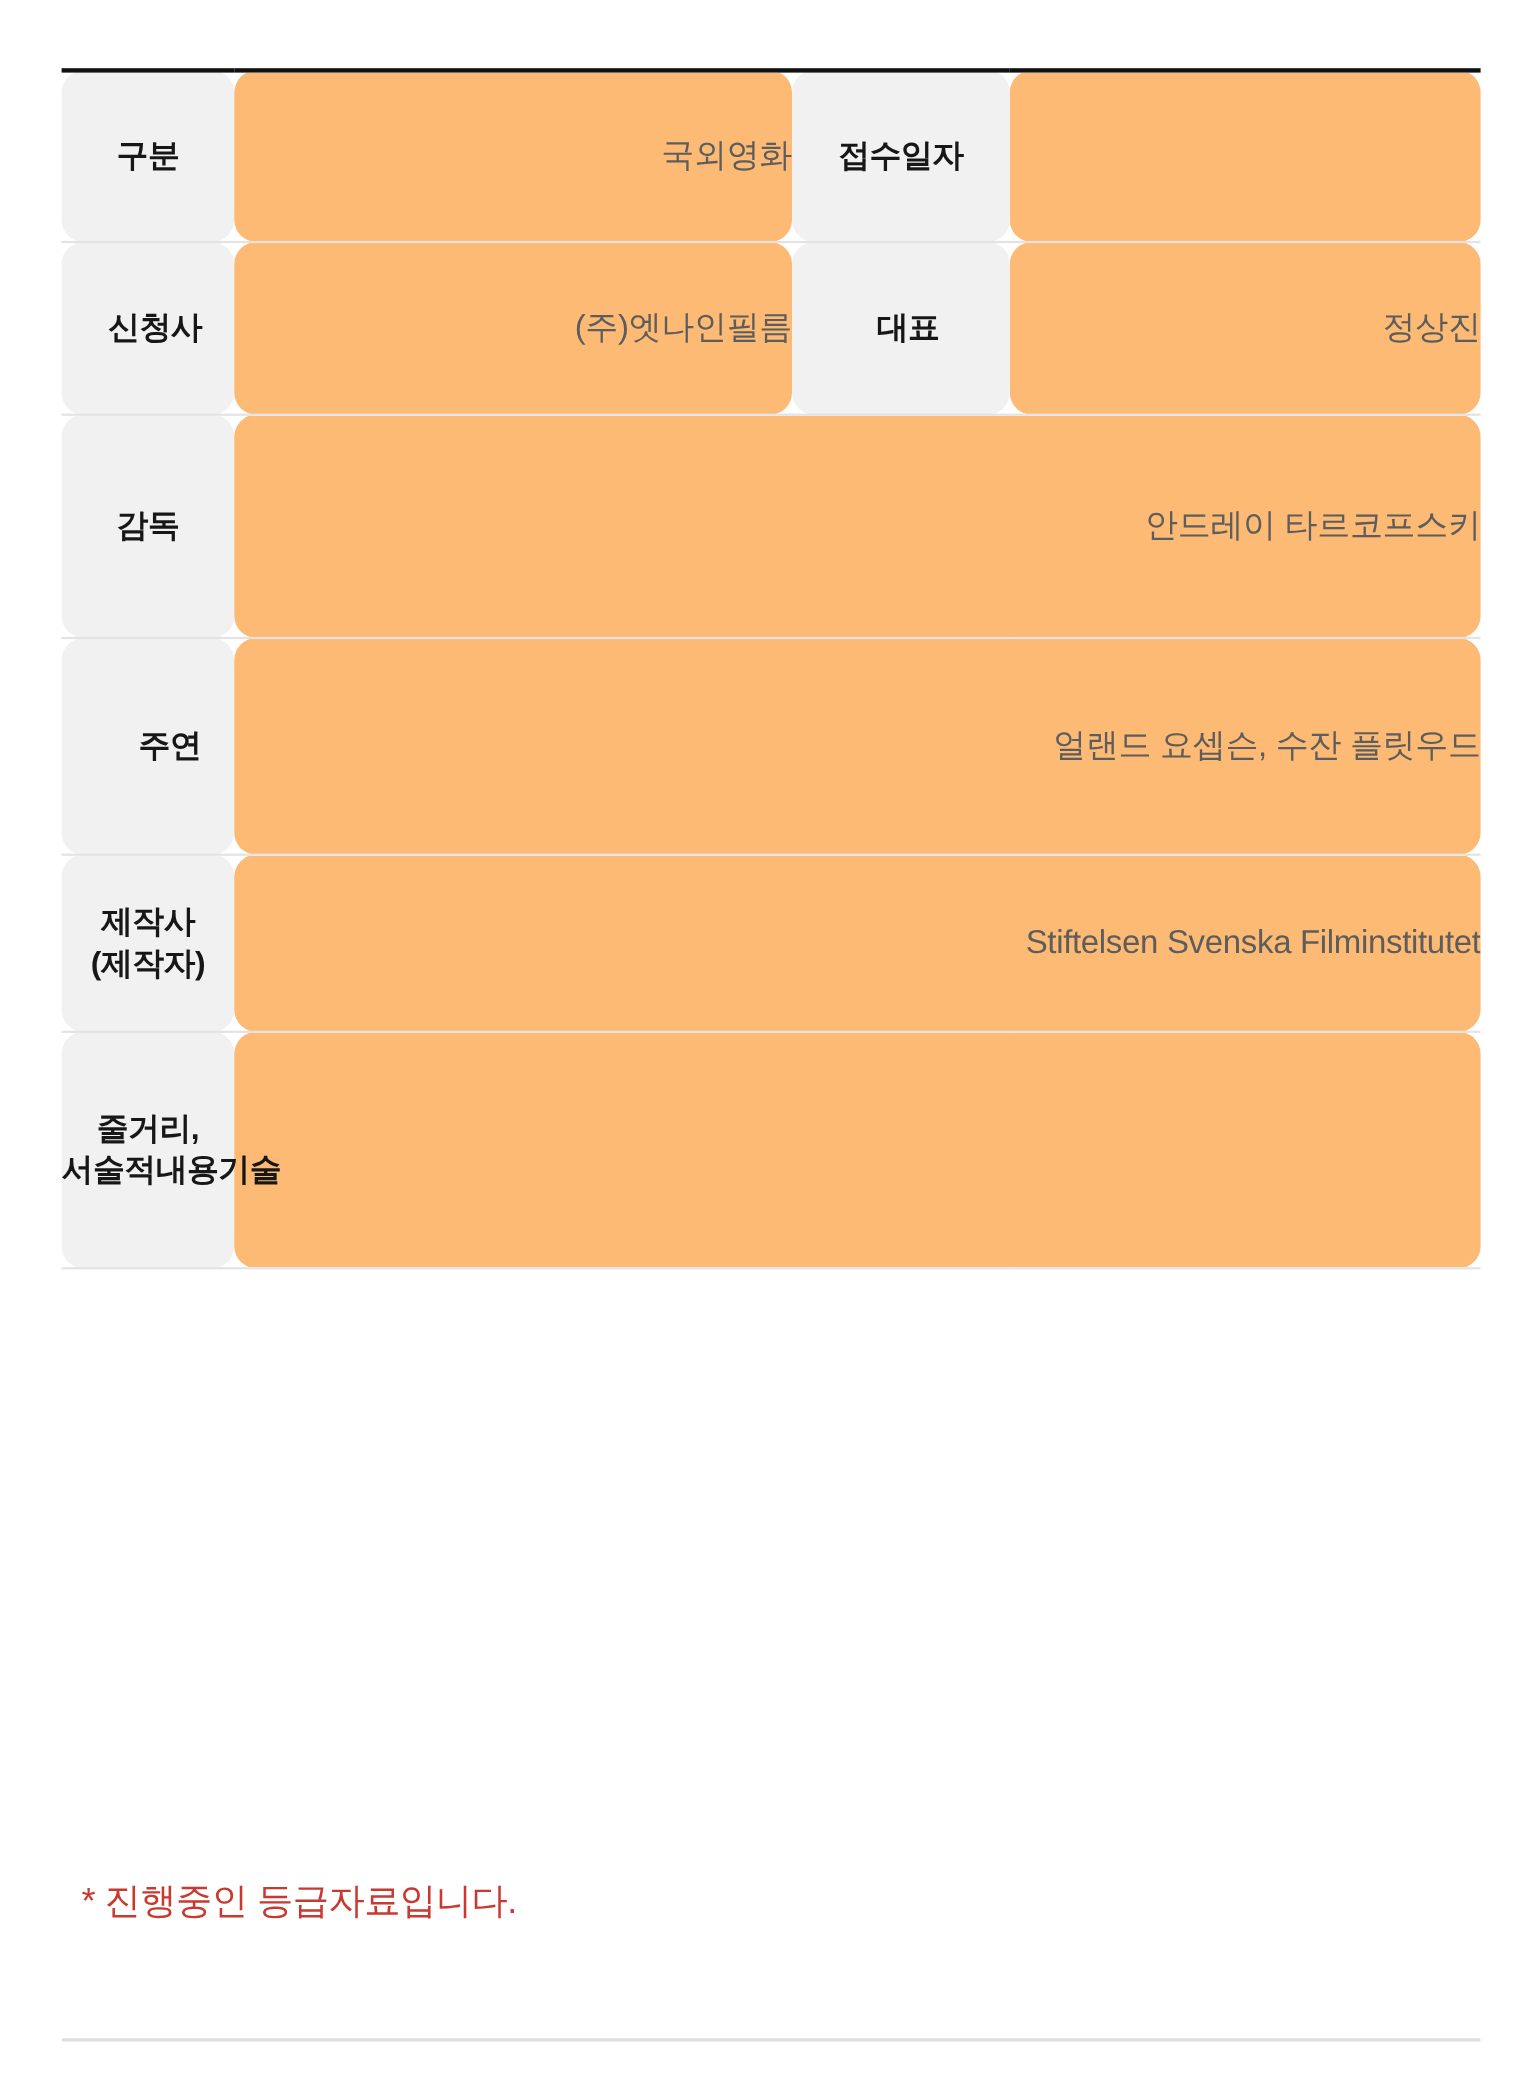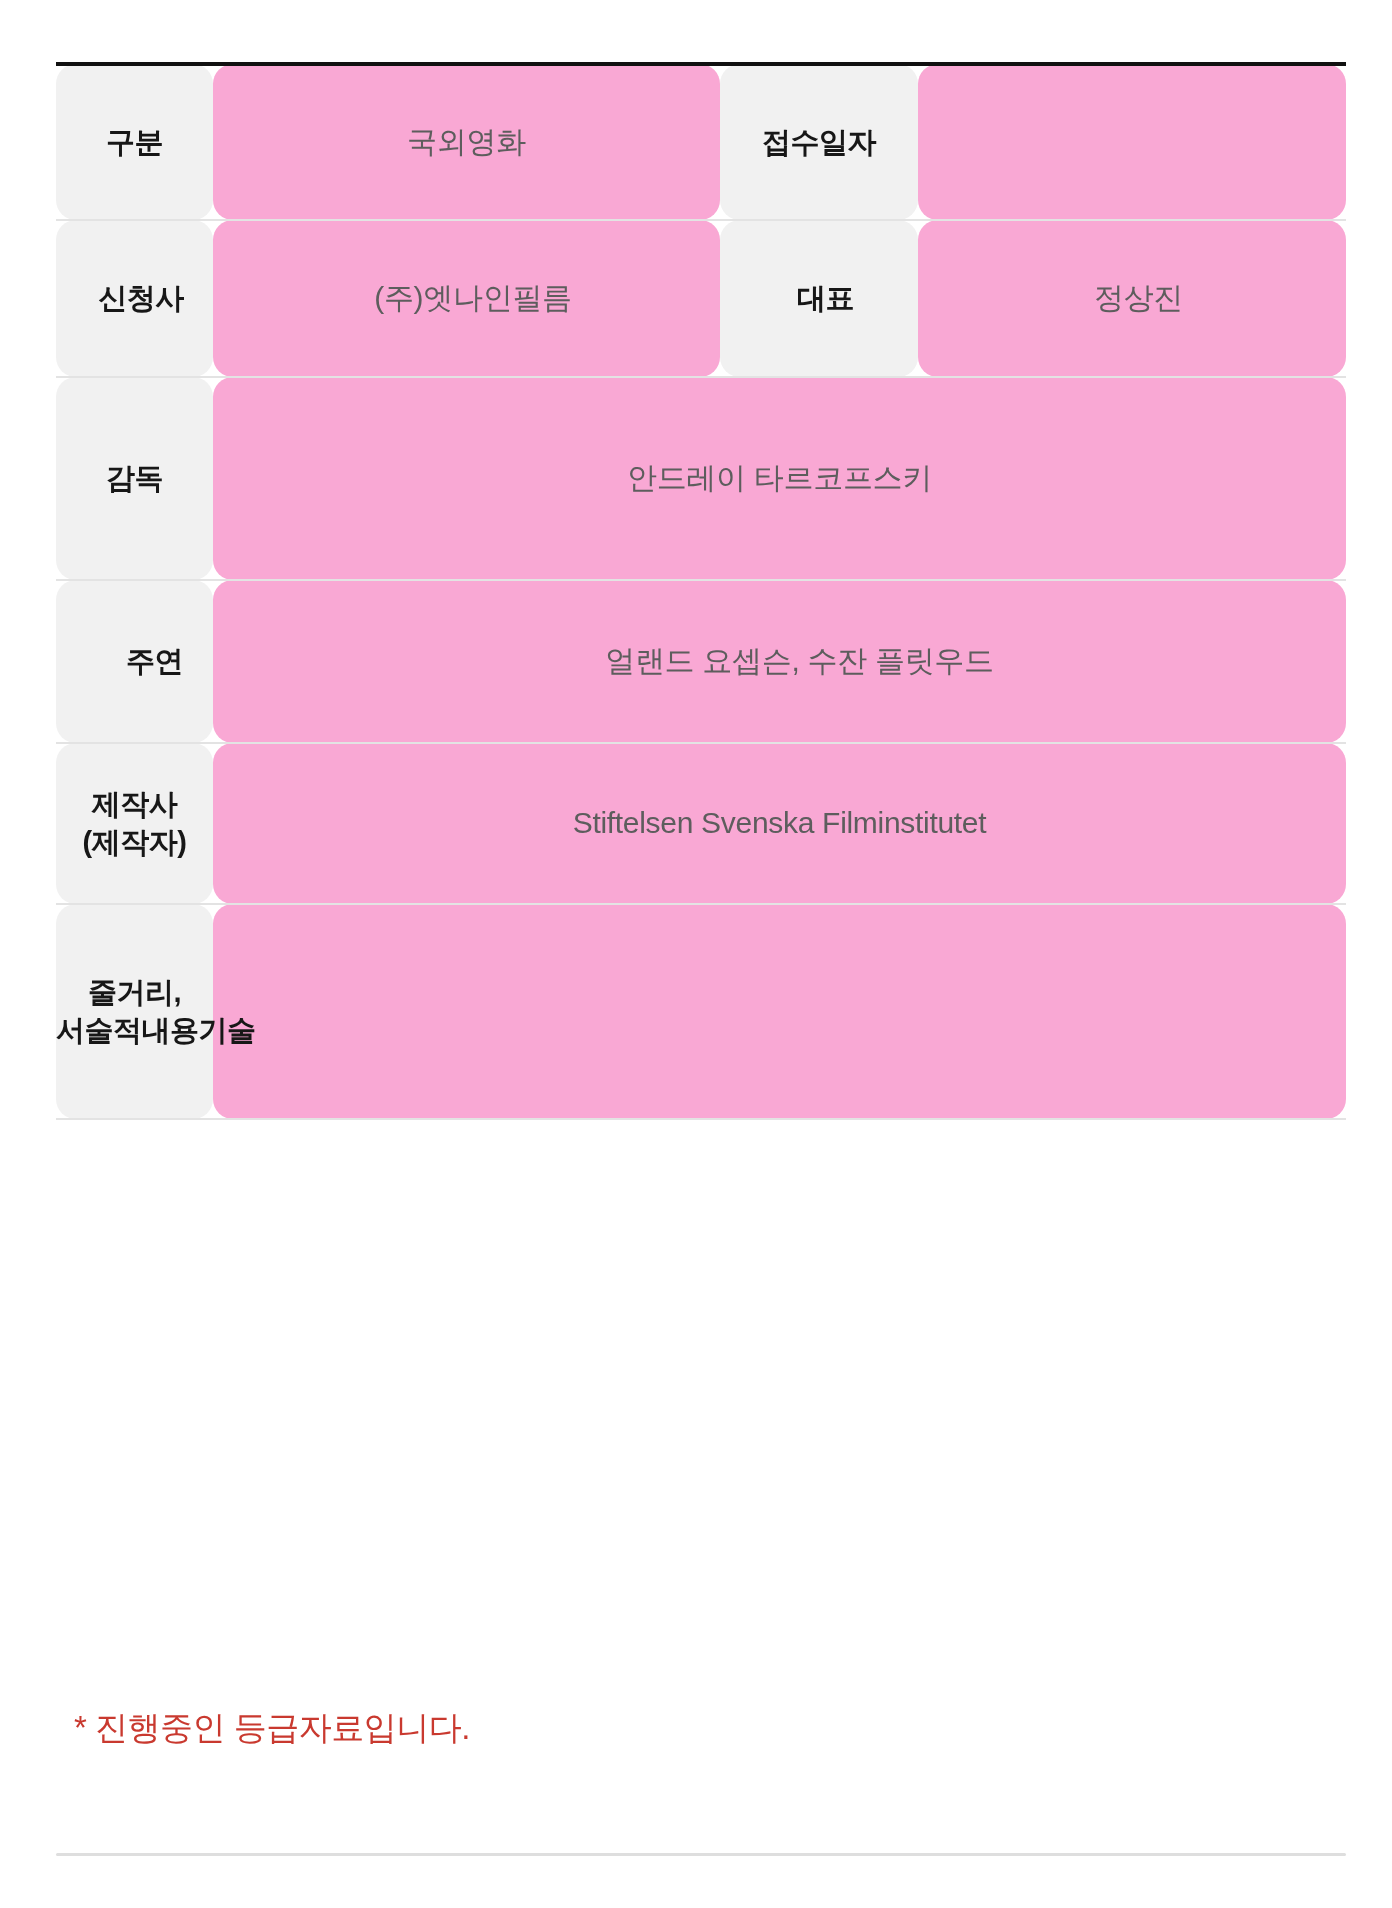--- a/index.html
+++ b/index.html
@@ -51,37 +51,37 @@
     font-weight: bold;
     font-size: 29px;
     line-height: 1.30;
     text-align: center;
     letter-spacing: -0.5px;
     padding: 10px 6px;
     word-break: keep-all;
   }
 
   td.val {
-    background: #f9a8d4;
+    background: #fdba74;
     color: #5d5d5d;
     font-size: 30px;
     line-height: 1.35;
-    text-align: center;
+    text-align: right;
     padding: 10px 0 10px 26px;
     letter-spacing: -0.3px;
     white-space: nowrap;
     overflow: hidden;
   }
 
   
   tr.r-gubun   th.lbl, tr.r-gubun   td.val { height: 156px; }
   tr.r-title   th.lbl, tr.r-title   td.val { height: 167px; }
   tr.r-apply   th.lbl, tr.r-apply   td.val { height: 157px; padding-left: 13px; }
   tr.r-dir     th.lbl, tr.r-dir     td.val { height: 203px; }
-  tr.r-cast    th.lbl, tr.r-cast    td.val { height: 163px; padding-left: 40px; }
+  tr.r-cast    th.lbl, tr.r-cast    td.val { height: 197px; padding-left: 40px; }
   tr.r-prod    th.lbl, tr.r-prod    td.val { height: 161px; }
   tr.r-year    th.lbl, tr.r-year    td.val { height: 159px; }
   tr.r-syn     th.lbl, tr.r-syn     td.val { height: 215px; }
 
   tr.r-syn { border-bottom: 3px solid #d9d9d9; }
 
   .notice {
     position: absolute;
     left: 74px;
     top: 1706px;

